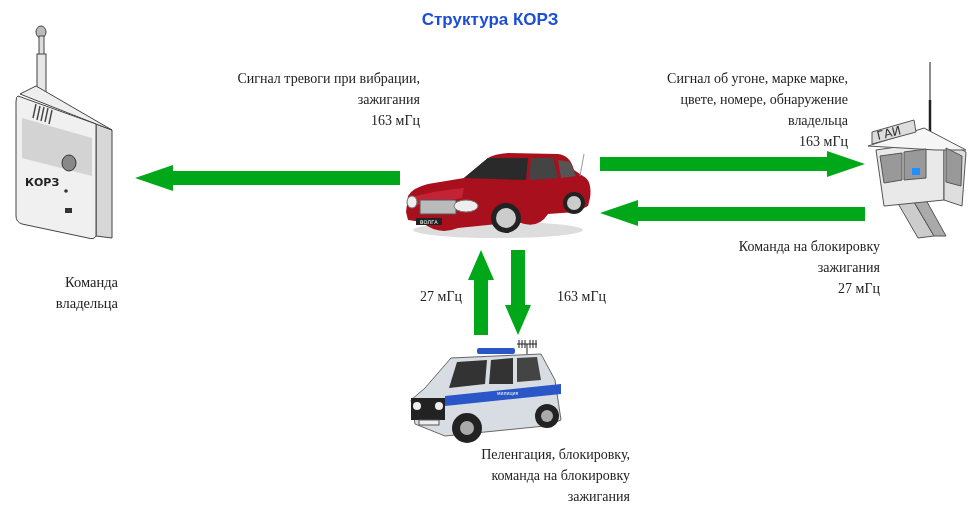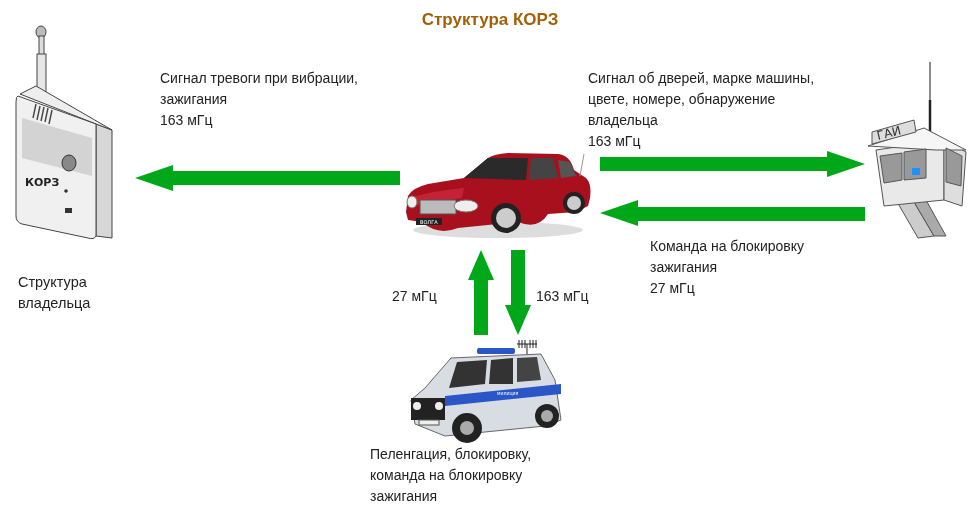--- a/index.html
+++ b/index.html
@@ -1,22 +1,22 @@
 <!DOCTYPE html>
 <html><head>
 <meta charset="utf-8">
 <style>
   html, body { margin:0; padding:0; background:#ffffff; }
   body { width:980px; height:511px; position:relative; overflow:hidden;
          font-family:"DejaVu Sans", sans-serif; color:#222; }
   .abs { position:absolute; }
   .title { left:0; width:980px; top:10px; text-align:center; font-weight:bold;
-           font-size:17px; color:#a16207; font-family:"Liberation Sans", sans-serif; }
-  .label { text-align:left; font-size:14px; line-height:21px; color:#222;
-           font-family:Liberation Sans, sans-serif; }
+           font-size:17px; color:#1d4ed8; font-family:"Liberation Sans", sans-serif; }
+  .label { text-align:right; font-size:14px; line-height:21px; color:#222;
+           font-family:Liberation Serif, serif; }
   .label div { white-space:nowrap; }
   svg { position:absolute; overflow:visible; }
 </style>
 </head>
 <body>
 
 <div class="abs title">Структура КОРЗ</div>
 
 <svg style="left:8px;top:26px" width="110" height="215" viewBox="0 0 110 215">
 
@@ -41,21 +41,21 @@
   </g>
 
   <ellipse cx="61" cy="137" rx="7" ry="8" fill="#888" stroke="#333"></ellipse>
 
   <text x="17" y="160" font-family="DejaVu Sans, sans-serif" font-size="11" font-weight="bold" fill="#222">КОРЗ</text>
   <circle cx="58" cy="165" r="1.8" fill="#333"></circle>
   <rect x="57" y="182" width="7" height="5" fill="#333"></rect>
 </svg>
 
 <div class="abs label" style="left:18px;top:272px;width:100px;font-size:14.5px;">
-  <div>Структура</div>
+  <div>Команда</div>
   <div>владельца</div>
 </div>
 
 <div class="abs label" style="left:160px;top:68px;width:260px;">
   <div>Сигнал тревоги при вибрации,</div>
   <div>зажигания</div>
   <div>163 мГц</div>
 </div>
 <svg style="left:135px;top:165px" width="265" height="26">
   <polygon points="0,13 38,0 38,6 265,6 265,20 38,20 38,26" fill="#00a819"></polygon>
@@ -77,21 +77,21 @@
   <text x="22" y="84" font-size="5" fill="#fff" font-family="DejaVu Sans, sans-serif">ВОЛГА</text>
 
   <circle cx="108" cy="78" r="15" fill="#222"></circle>
     <circle cx="108" cy="78" r="10" fill="#ccc"></circle>
   <circle cx="176" cy="63" r="11" fill="#222"></circle>
     <circle cx="176" cy="63" r="7" fill="#ccc"></circle>
   <line x1="182" y1="36" x2="186" y2="14" stroke="#999"></line>
 </svg>
 
 <div class="abs label" style="left:588px;top:68px;width:260px;">
-  <div>Сигнал об дверей, марке машины,</div>
+  <div>Сигнал об угоне, марке марке,</div>
   <div>цвете, номере, обнаружение</div>
   <div>владельца</div>
   <div>163 мГц</div>
 </div>
 <svg style="left:600px;top:151px" width="265" height="26">
   <polygon points="0,6 227,6 227,0 265,13 227,26 227,20 0,20" fill="#00a819"></polygon>
 </svg>
 <svg style="left:600px;top:200px" width="265" height="26">
   <polygon points="0,13 38,0 38,7 265,7 265,21 38,21 38,26" fill="#00a819"></polygon>
 </svg>

